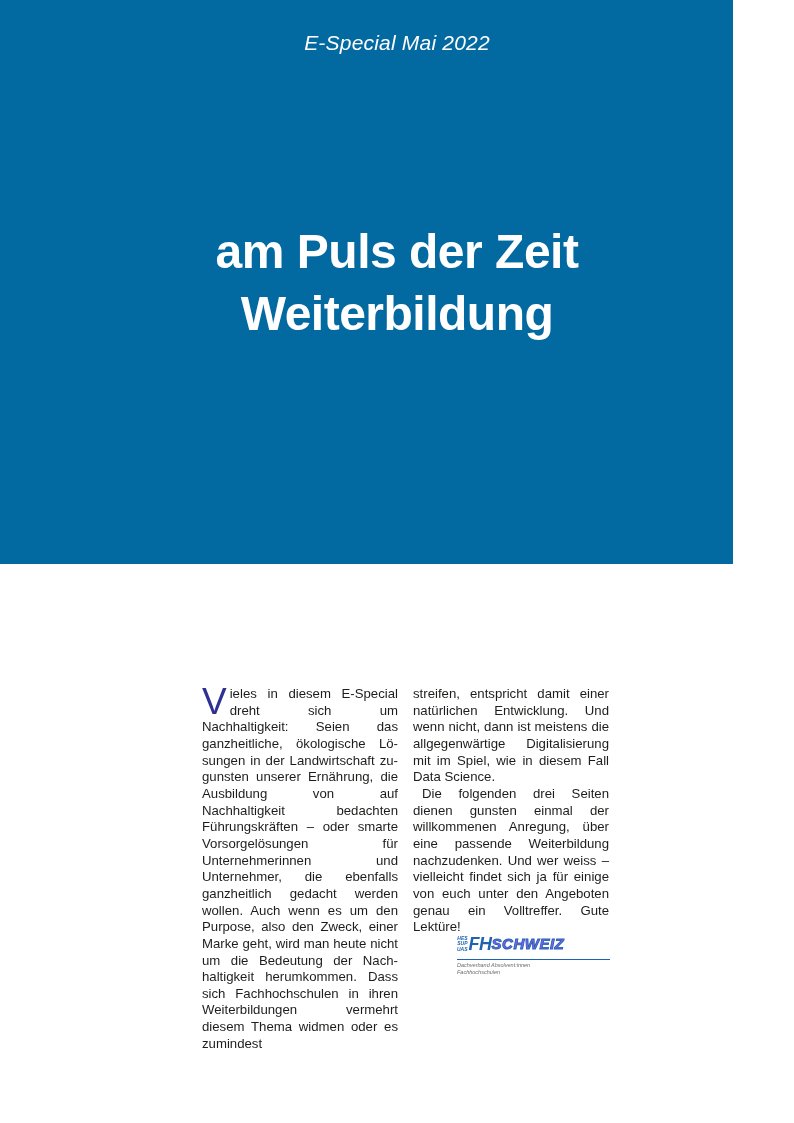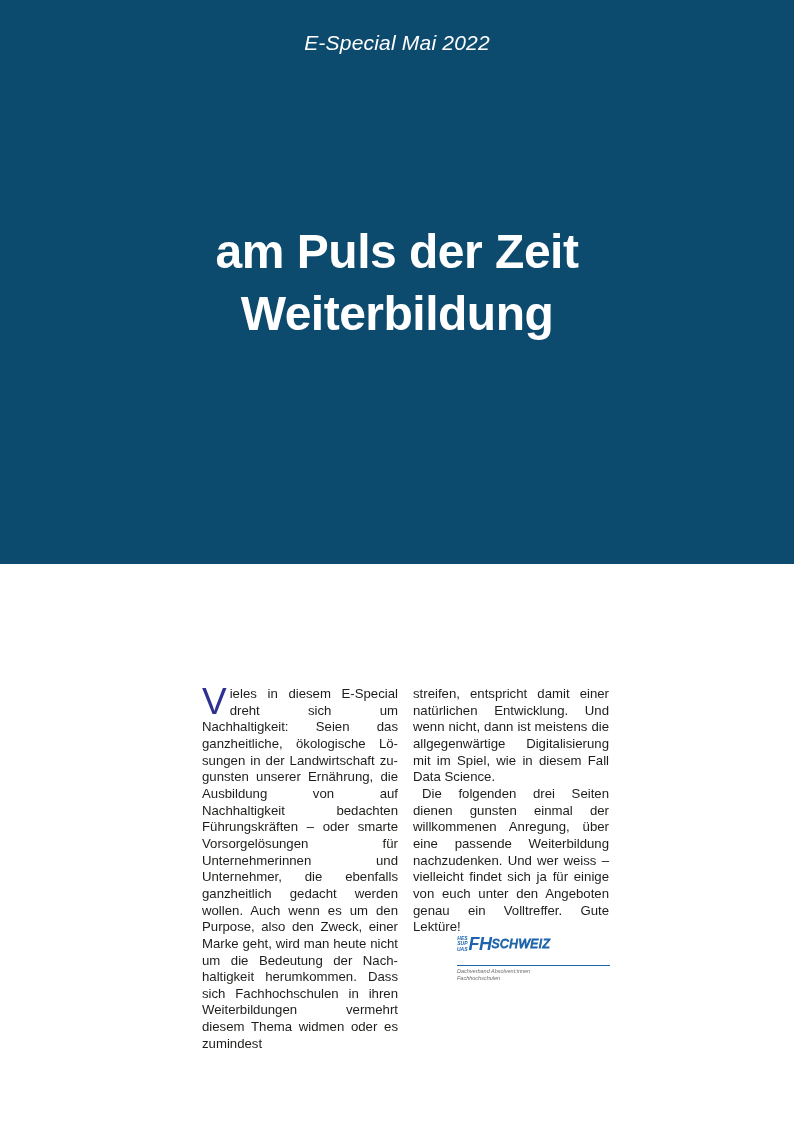--- a/index.html
+++ b/index.html
@@ -5,22 +5,22 @@
   html,body{margin:0;padding:0;}
   body{
     width:794px;height:1123px;position:relative;background:#ffffff;
     font-family:"Liberation Sans", sans-serif;
     -webkit-font-smoothing:antialiased;
   }
   .page{position:absolute;inset:0;width:794px;height:1123px;overflow:hidden;}
 
   
   .banner{
-    position:absolute;left:0;top:0;width:794px;height:564px;
-    background:#0c4a6e;
+    position:absolute;left:0;top:0;width:733px;height:564px;
+    background:#0369a1;
   }
   .banner-kicker{
     position:absolute;left:0;top:30px;width:794px;
     text-align:center;color:#ffffff;font-style:italic;
     font-size:21px;line-height:26px;font-weight:400;letter-spacing:0.2px;
   }
   .banner-title{
     position:absolute;left:0;top:221px;width:794px;
     text-align:center;color:#ffffff;font-weight:bold;
     font-size:48px;line-height:62px;letter-spacing:-0.5px;
@@ -49,35 +49,35 @@
   .indent{text-indent:9px;}
 
   
   .logo{
     position:absolute;left:457px;top:935px;width:153px;
     color:#1E63AE;
   }
   .logo-row{
     display:flex;align-items:flex-end;
     border-bottom:1.5px solid #1E63AE;
-    padding-bottom:12px;
+    padding-bottom:6px;
   }
   .logo-acronyms{
     display:flex;flex-direction:column;align-items:flex-end;
     font-size:5px;line-height:5.5px;font-style:italic;font-weight:bold;
     margin-right:1px;padding-bottom:1px;
   }
   .logo-fh{
     font-size:18px;line-height:18px;font-weight:bold;font-style:italic;
     letter-spacing:-0.5px;
   }
   .logo-schweiz{
-    font-size:12px;line-height:18px;font-style:italic;font-weight:normal;
+    font-size:15px;line-height:18px;font-style:italic;font-weight:bold;
     letter-spacing:0.5px;
-    color:#0f766e;
+    color:#8b5cf6;
     -webkit-text-stroke:0.9px #1E63AE;
   }
   .logo-sub{
     margin-top:2px;
     font-size:5.5px;line-height:7px;font-style:italic;
     color:#6b6b6b;
   }
 </style>
 </head>
 <body>

